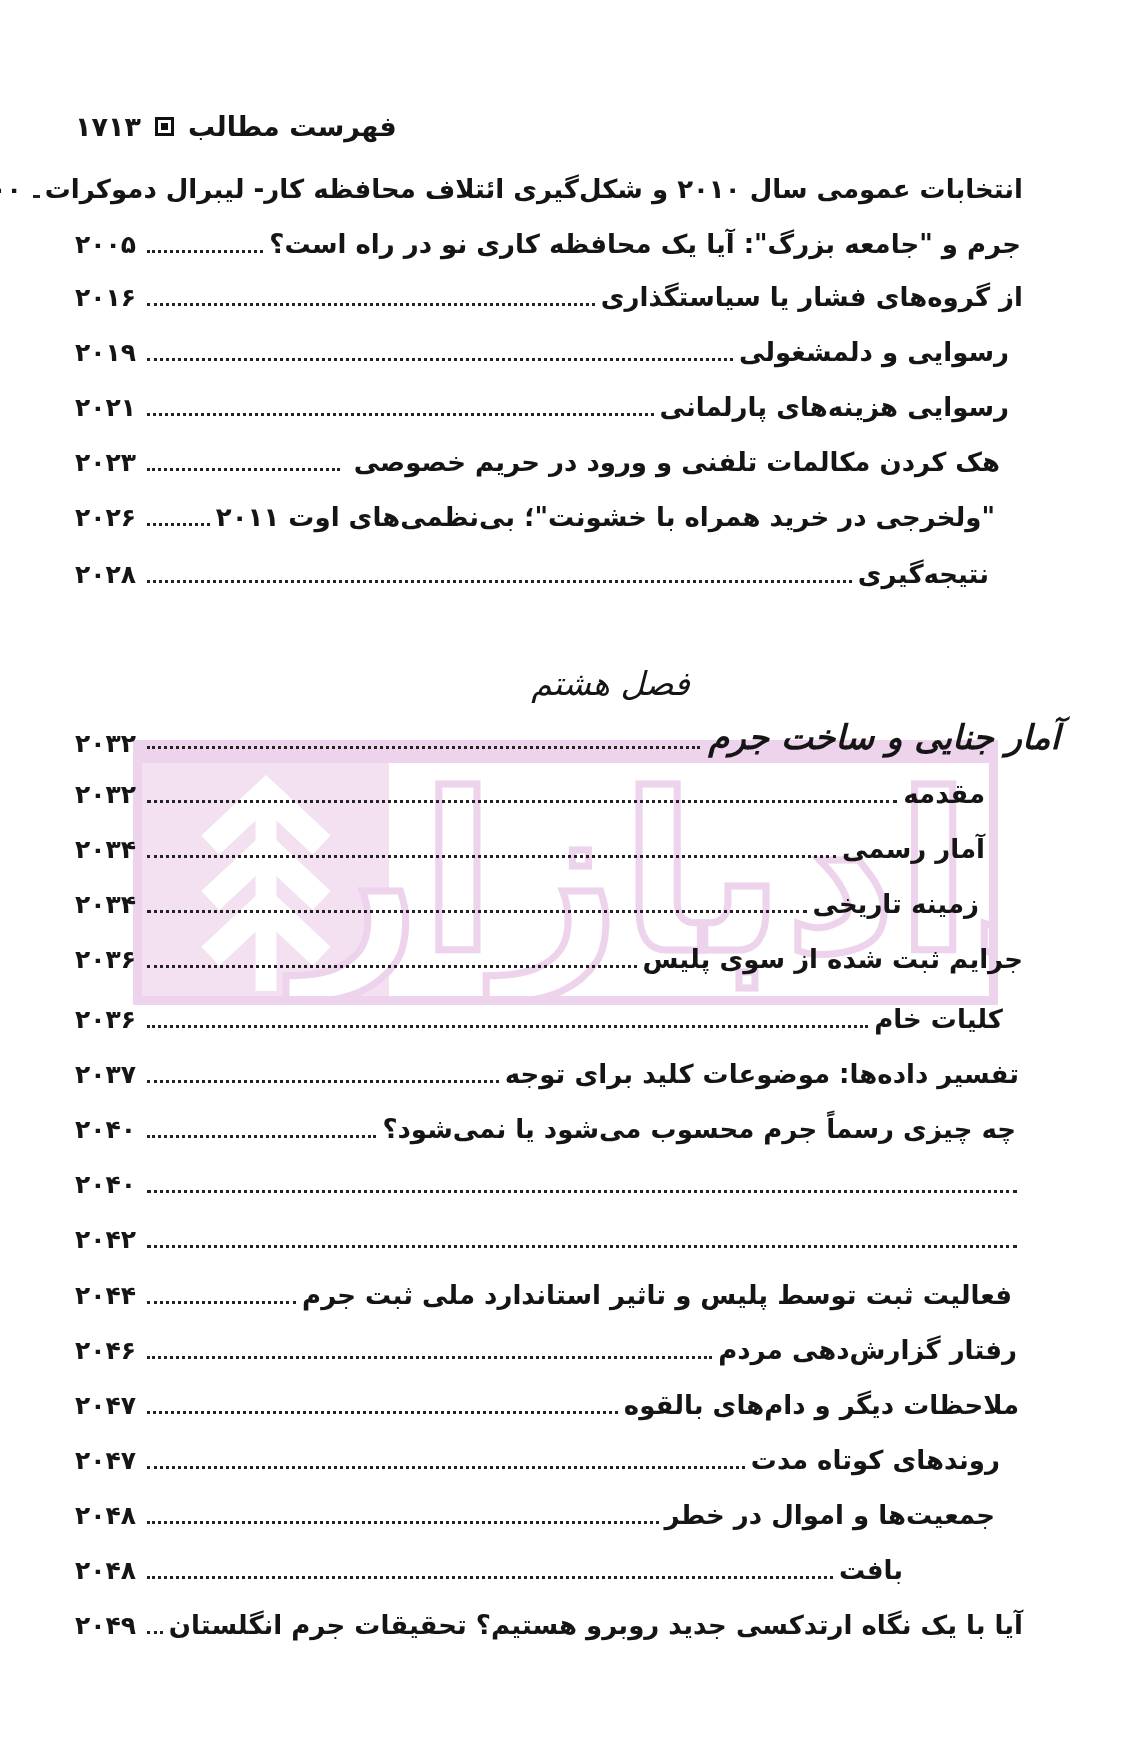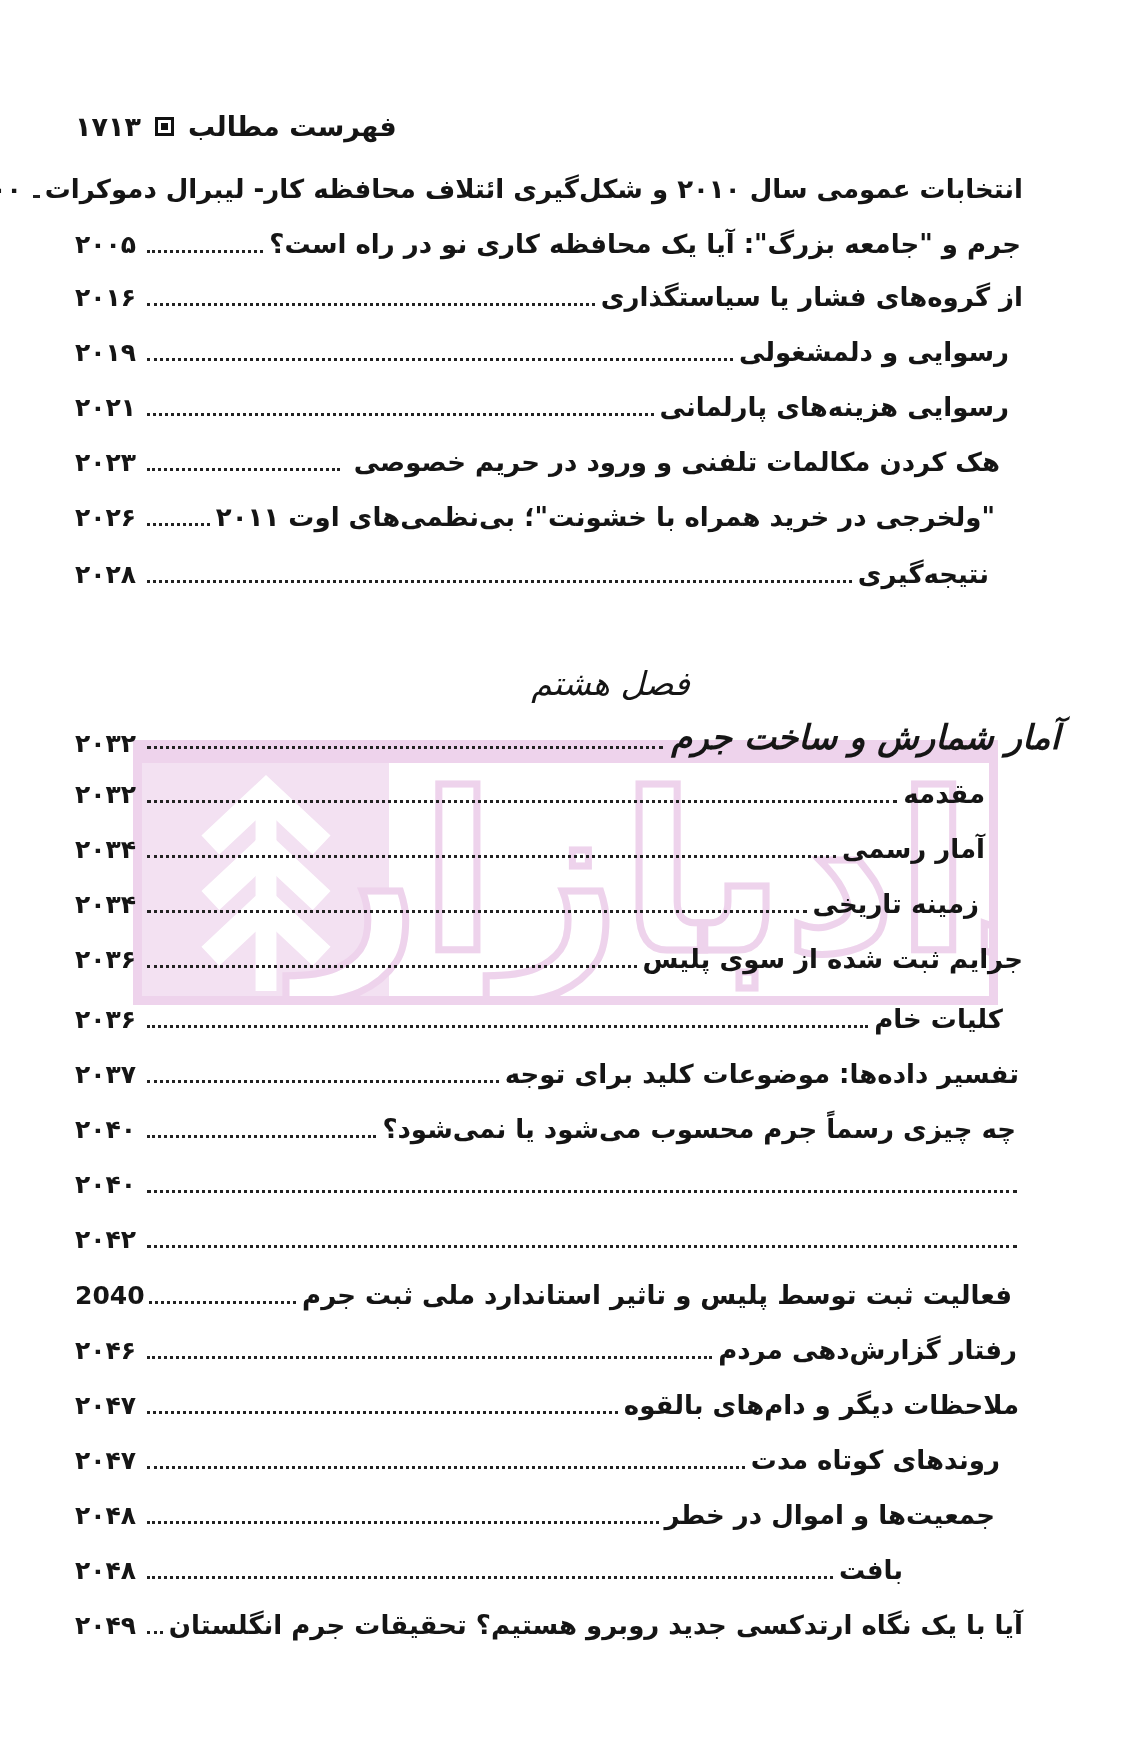--- a/index.html
+++ b/index.html
@@ -137,21 +137,21 @@
       </div>
       <div class="toc-row" style="top: 548px;">
         <span class="title" style="padding-right: 34px;">نتیجه‌گیری</span>
         <span class="leader"></span>
         <span class="pagenum">۲۰۲۸</span>
       </div>
     </div>
 
   <div class="chapter-kicker">فصل هشتم</div>
   <div class="chapter-title-row">
-    <span class="title">آمار شمارش و ساخت جرم</span>
+    <span class="title">آمار جنایی و ساخت جرم</span>
     <span class="leader"></span>
     <span class="pagenum">۲۰۳۲</span>
   </div>
 
   <div id="section-b">
       <div class="toc-row" style="top: 768px;">
         <span class="title" style="padding-right: 38px;">مقدمه</span>
         <span class="leader"></span>
         <span class="pagenum">۲۰۳۲</span>
       </div>
@@ -189,21 +189,21 @@
         <span class="leader"></span>
         <span class="pagenum">۲۰۴۰</span>
       </div>
       <div class="toc-row" style="top: 1213px;">
         <span class="leader"></span>
         <span class="pagenum">۲۰۴۲</span>
       </div>
       <div class="toc-row" style="top: 1269px;">
         <span class="title" style="padding-right: 11px;">فعالیت ثبت توسط پلیس و تاثیر استاندارد ملی ثبت جرم</span>
         <span class="leader"></span>
-        <span class="pagenum">2040</span>
+        <span class="pagenum">۲۰۴۴</span>
       </div>
       <div class="toc-row" style="top: 1324px;">
         <span class="title" style="padding-right: 6px;">رفتار گزارش‌دهی مردم</span>
         <span class="leader"></span>
         <span class="pagenum">۲۰۴۶</span>
       </div>
       <div class="toc-row" style="top: 1379px;">
         <span class="title" style="padding-right: 4px;">ملاحظات دیگر و دام‌های بالقوه</span>
         <span class="leader"></span>
         <span class="pagenum">۲۰۴۷</span>

